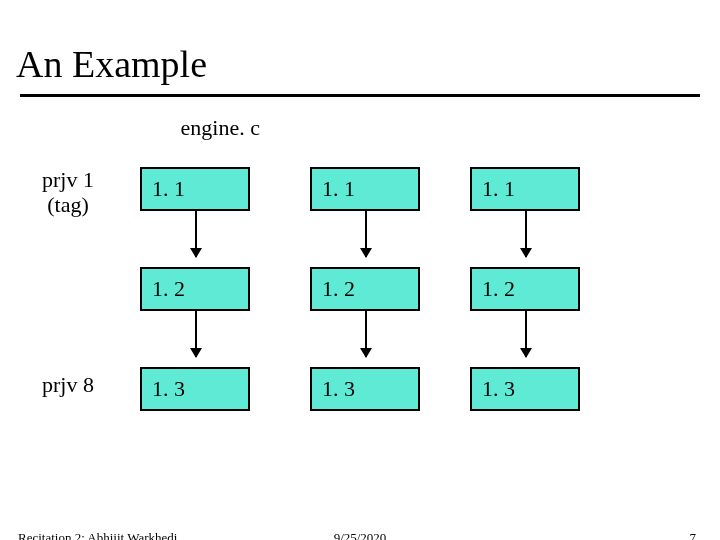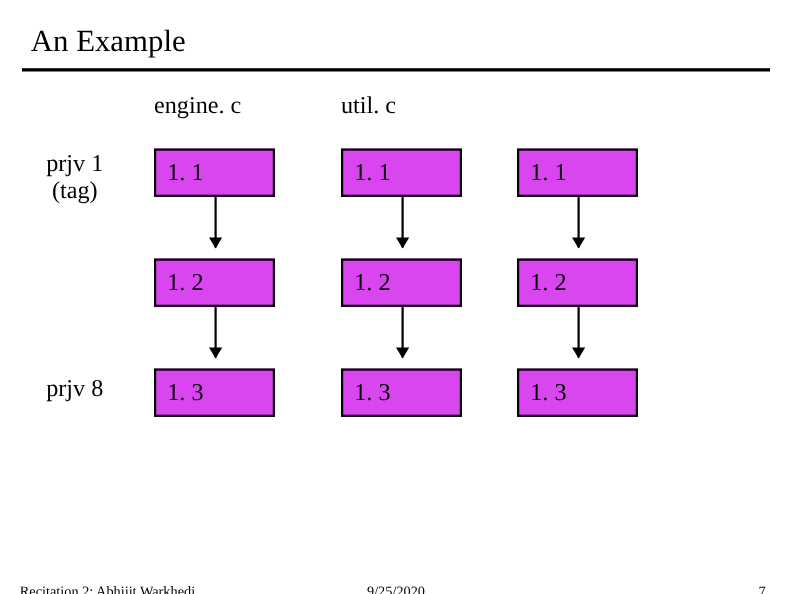--- a/index.html
+++ b/index.html
@@ -5,51 +5,52 @@
   * { box-sizing: border-box; margin: 0; padding: 0; }
   body {
     width: 720px;
     height: 540px;
     background: #fff;
     font-family: "Times New Roman", Times, serif;
     color: #000;
     position: relative;
   }
   .title {
-    font-size: 28px;
-    padding: 22px 0 8px 28px;
+    font-size: 38px;
+    padding: 22px 0 8px 16px;
+    margin-top: 20px;
   }
   .underline {
     border-bottom: 3px solid #000;
     margin: 0 20px 0 20px;
   }
   .diagram {
     position: relative;
     width: 100%;
     height: 400px;
   }
   .col-header {
     position: absolute;
     font-size: 22px;
     top: 18px;
-    text-align: left;
+    text-align: right;
   }
   .row-label {
     position: absolute;
     font-size: 22px;
     left: 42px;
     text-align: center;
     line-height: 1.15;
   }
   .box {
     position: absolute;
     width: 110px;
     height: 44px;
     border: 2px solid #000;
-    background: #d946ef;
+    background: #5eead4;
     font-size: 22px;
     display: flex;
     align-items: center;
     padding-left: 10px;
   }
   .arrow {
     position: absolute;
     width: 2px;
     background: #000;
   }
@@ -77,21 +78,20 @@
   .footer-right { position: absolute; right: 24px; }
 </style>
 </head>
 <body>
 
 <div class="title">An Example</div>
 <div class="underline"></div>
 
 <div class="diagram" id="diagram">
     <div class="col-header" style="left: 140px; width: 120px;">engine. c</div>
-    <div class="col-header" style="left: 310px; width: 120px;">util. c</div>
     <div class="row-label" style="top: 70px;">prjv 1<br>(tag)</div>
     <div class="row-label" style="top: 275px;">prjv 8</div>
     <div class="box" style="left: 140px; top: 70px;">1. 1</div>
     <div class="arrow" style="left: 195px; top: 114px; height: 46px;"></div>
     <div class="box" style="left: 310px; top: 70px;">1. 1</div>
     <div class="arrow" style="left: 365px; top: 114px; height: 46px;"></div>
     <div class="box" style="left: 470px; top: 70px;">1. 1</div>
     <div class="arrow" style="left: 525px; top: 114px; height: 46px;"></div>
     <div class="box" style="left: 140px; top: 170px;">1. 2</div>
     <div class="arrow" style="left: 195px; top: 214px; height: 46px;"></div>

